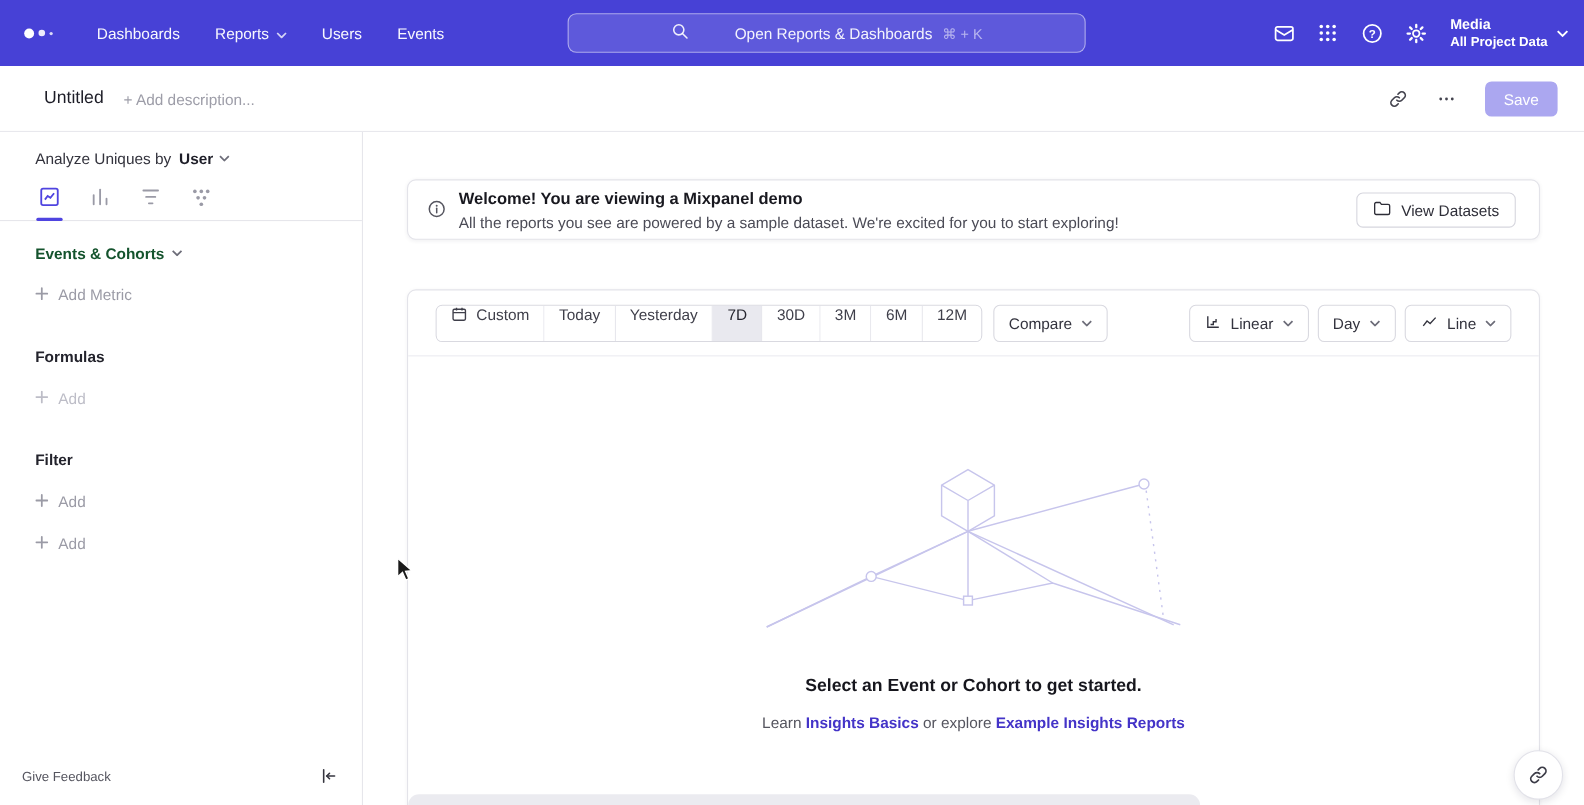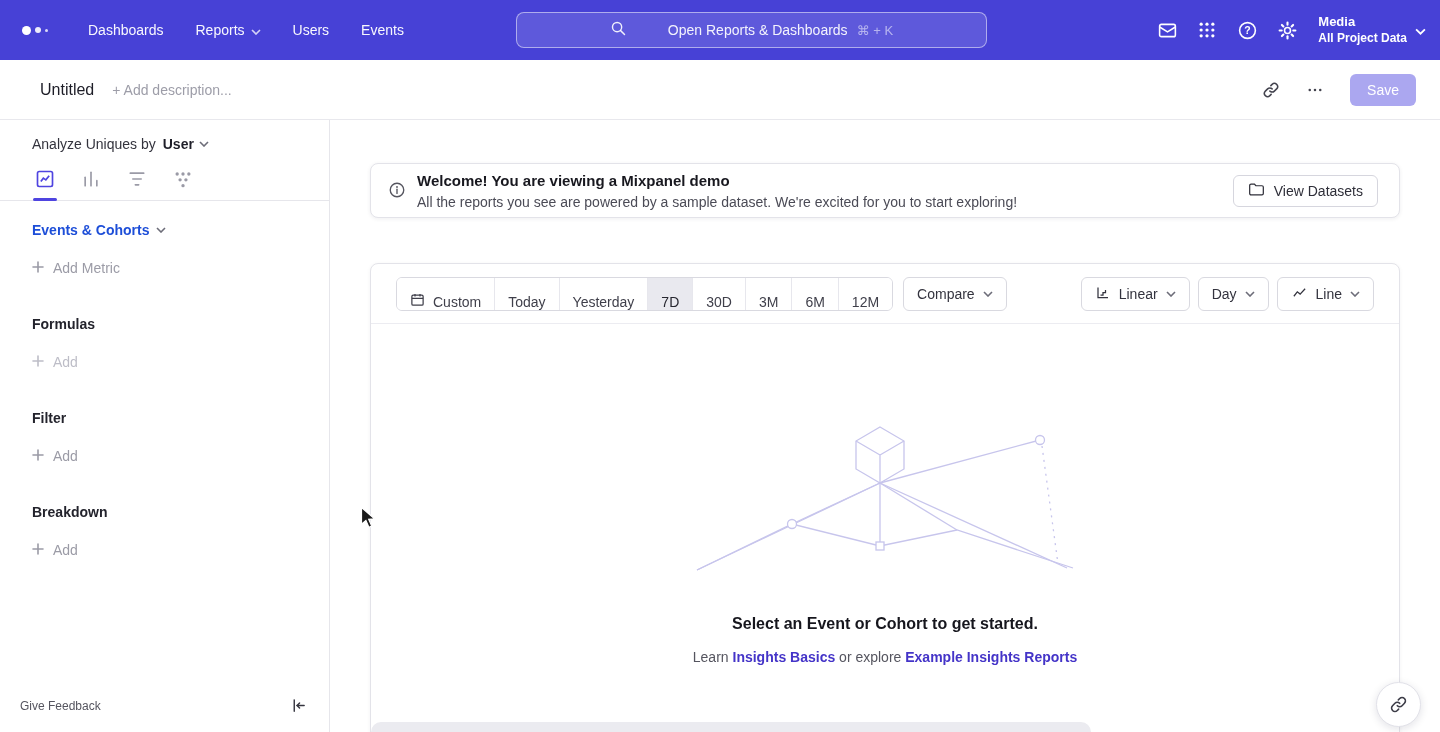--- a/index.html
+++ b/index.html
@@ -39,21 +39,21 @@
   .content { display:flex; height:612px; }
 
   
   .sidebar { width:330px; min-width:330px; border-right:1px solid #e6e6eb; display:flex; flex-direction:column; background:#fff; }
   .analyze-row { padding:16px 32px 0; font-size:14px; color:#33333d; display:flex; align-items:center; gap:7px; }
   .analyze-value { font-weight:700; color:#1f1f29; display:flex; align-items:center; gap:5px; cursor:pointer; }
   .tabs-row { display:flex; gap:16px; padding:17px 30px 0; border-bottom:1px solid #e6e6eb; }
   .tab { width:30px; padding-bottom:11px; display:flex; justify-content:center; color:#9a9aa6; position:relative; cursor:pointer; }
   .tab.active { color:#4f44e0; }
   .tab.active::after { content:''; position:absolute; bottom:-1px; left:3px; right:3px; height:3px; background:#4f44e0; border-radius:2px; }
-  .section-label { padding:21px 32px 0; font-weight:700; font-size:14px; color:#1d4ed8; display:flex; align-items:center; gap:7px; cursor:pointer; }
+  .section-label { padding:21px 32px 0; font-weight:700; font-size:14px; color:#14532d; display:flex; align-items:center; gap:7px; cursor:pointer; }
   .add-row { padding:0 32px; margin-top:22px; font-size:14px; display:flex; align-items:center; gap:9px; cursor:pointer; }
   .add-metric { color:#9b9ba6; }
   .group-title { padding:0 32px; margin-top:40px; font-weight:700; font-size:14px; color:#23232c; }
   .add-light { color:#bdbdc7; }
   .sidebar-footer { margin-top:auto; display:flex; justify-content:space-between; align-items:center; padding:14px 22px 18px 20px; }
   .feedback { font-size:12px; color:#55555f; cursor:pointer; }
   .collapse { color:#35353f; cursor:pointer; display:flex; }
 
   
   .main { flex:1; position:relative; background:#fff; overflow:hidden; }
@@ -65,21 +65,21 @@
   .banner-title { font-size:15px; font-weight:700; color:#18181f; margin-bottom:5px; }
   .banner-body { font-size:14px; color:#4b4b56; }
   .view-datasets { margin-left:auto; height:32px; border:1px solid #d6d6de; border-radius:6px; background:#fff;
                    padding:0 14px; display:flex; align-items:center; gap:9px; font-size:14px; color:#2e2e38;
                    font-family:inherit; cursor:pointer; }
 
   .chart-card { position:absolute; left:40px; right:40px; top:143px; bottom:-14px; background:#fff;
                 border:1px solid #e3e3e9; border-radius:8px; box-shadow:0 1px 4px rgba(25,25,60,.05); overflow:hidden; }
   .controls { height:60px; display:flex; align-items:center; padding:0 25px; border-bottom:1px solid #ececf1; }
   .segmented { display:flex; border:1px solid #d9d9e0; border-radius:6px; height:34px; overflow:hidden; }
-  .seg-item { display:flex; align-items:flex-end; gap:8px; padding:0 13px; font-size:14px; color:#3f3f4a;
+  .seg-item { display:flex; align-items:flex-start; gap:8px; padding:0 13px; font-size:14px; color:#3f3f4a;
               border-right:1px solid #e7e7ed; cursor:pointer; background:#fff; white-space:nowrap; }
   .seg-item:last-child { border-right:none; }
   .seg-item.selected { background:#e9e9ef; color:#26262f; }
   .ctl-btn { height:34px; border:1px solid #d9d9e0; border-radius:6px; background:#fff; padding:0 13px;
              display:flex; align-items:center; gap:8px; font-size:14px; color:#33333e; font-family:inherit; cursor:pointer; }
   .compare { margin-left:10px; }
   .right-controls { margin-left:auto; display:flex; gap:8px; }
   .chev { color:#6d6d79; display:flex; }
 
   .illustration { position:absolute; left:50%; top:160px; transform:translateX(-50%); }
@@ -276,21 +276,20 @@
     </div>
 
     <div class="group-title">Filter</div>
     <div class="add-row add-metric">
       <span><svg width="12" height="12" viewBox="0 0 12 12">
             <path d="M6 1v10M1 6h10" stroke="currentColor" stroke-width="1.6" stroke-linecap="round"></path>
           </svg></span>
       <span>Add</span>
     </div>
 
-    <div class="group-title">Breakdown</div>
     <div class="add-row add-metric">
       <span><svg width="12" height="12" viewBox="0 0 12 12">
             <path d="M6 1v10M1 6h10" stroke="currentColor" stroke-width="1.6" stroke-linecap="round"></path>
           </svg></span>
       <span>Add</span>
     </div>
 
     <div class="sidebar-footer">
       <span class="feedback">Give Feedback</span>
       <span class="collapse">

